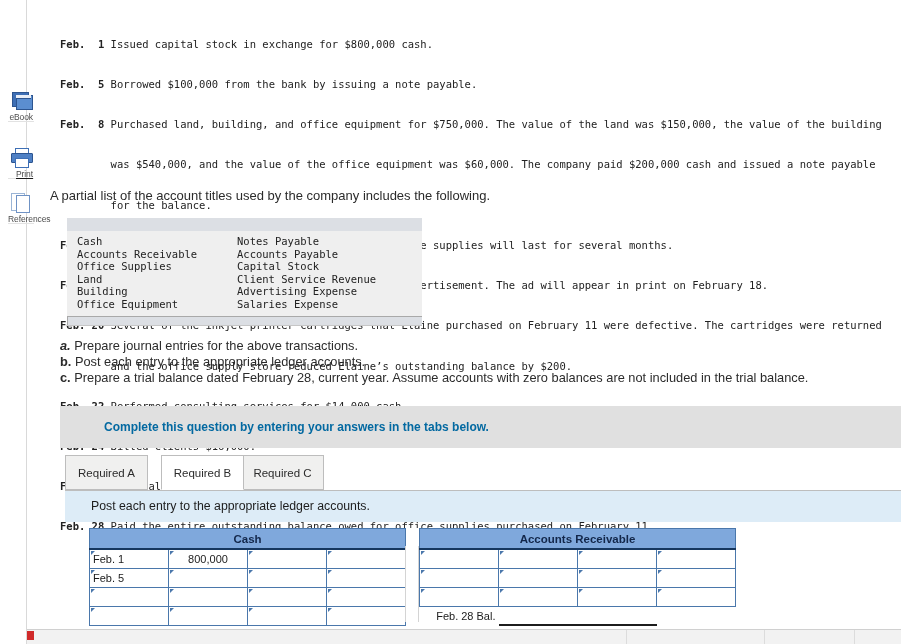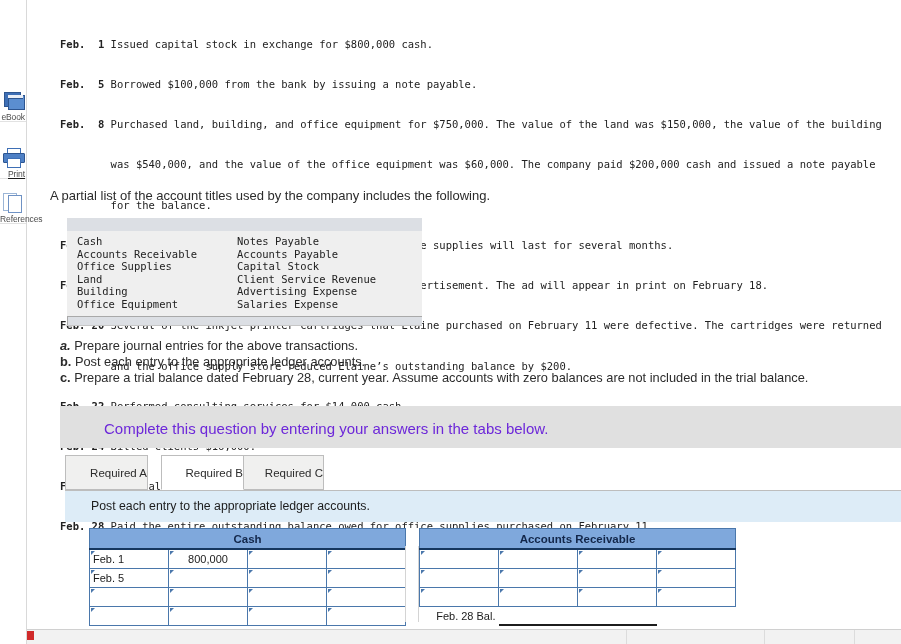--- a/index.html
+++ b/index.html
@@ -22,21 +22,21 @@
     position: absolute;
     left: 0; top: 0;
     width: 27px;
     height: 644px;
     background: #ffffff;
     border-right: 1px solid #d9d9d9;
     box-sizing: border-box;
   }
   .rail-item {
     position: absolute;
-    left: 0;
+    left: 8px;
     width: 26px;
     box-sizing: border-box;
     border-bottom: 1px solid #e2e2e2;
     padding-top: 6px;
     text-align: center;
     cursor: pointer;
   }
   .rail-item .rail-ico {
     display: block;
     margin: 0 auto 2px auto;
@@ -154,44 +154,44 @@
     position: absolute;
     left: 33px; top: 406px;
     width: 841px;
     height: 42px;
     background: #e0e0e0;
     box-sizing: border-box;
   }
   #complete-bar span {
     position: absolute;
     left: 44px; top: 14px;
-    font-size: 15px;
-    font-weight: 400;
-    color: #6d28d9;
+    font-size: 12px;
+    font-weight: 700;
+    color: #0369a1;
   }
 
   
   #tabs {
     position: absolute;
     left: 38px; top: 455px;
     height: 36px;
     width: 836px;
     border-bottom: 1px solid #bdbdbd;
     box-sizing: border-box;
   }
   #tabs .tab {
     position: absolute;
     top: 0;
     height: 35px;
     box-sizing: border-box;
     border: 1px solid #bdbdbd;
     background: #f0f0ef;
     color: #2c2c2c;
     font-size: 11.5px;
-    text-align: right;
+    text-align: center;
     line-height: 34px;
     cursor: pointer;
   }
   #tabs .tab.active {
     background: #ffffff;
     border-bottom: 1px solid #ffffff;
     z-index: 3;
   }
 
   

